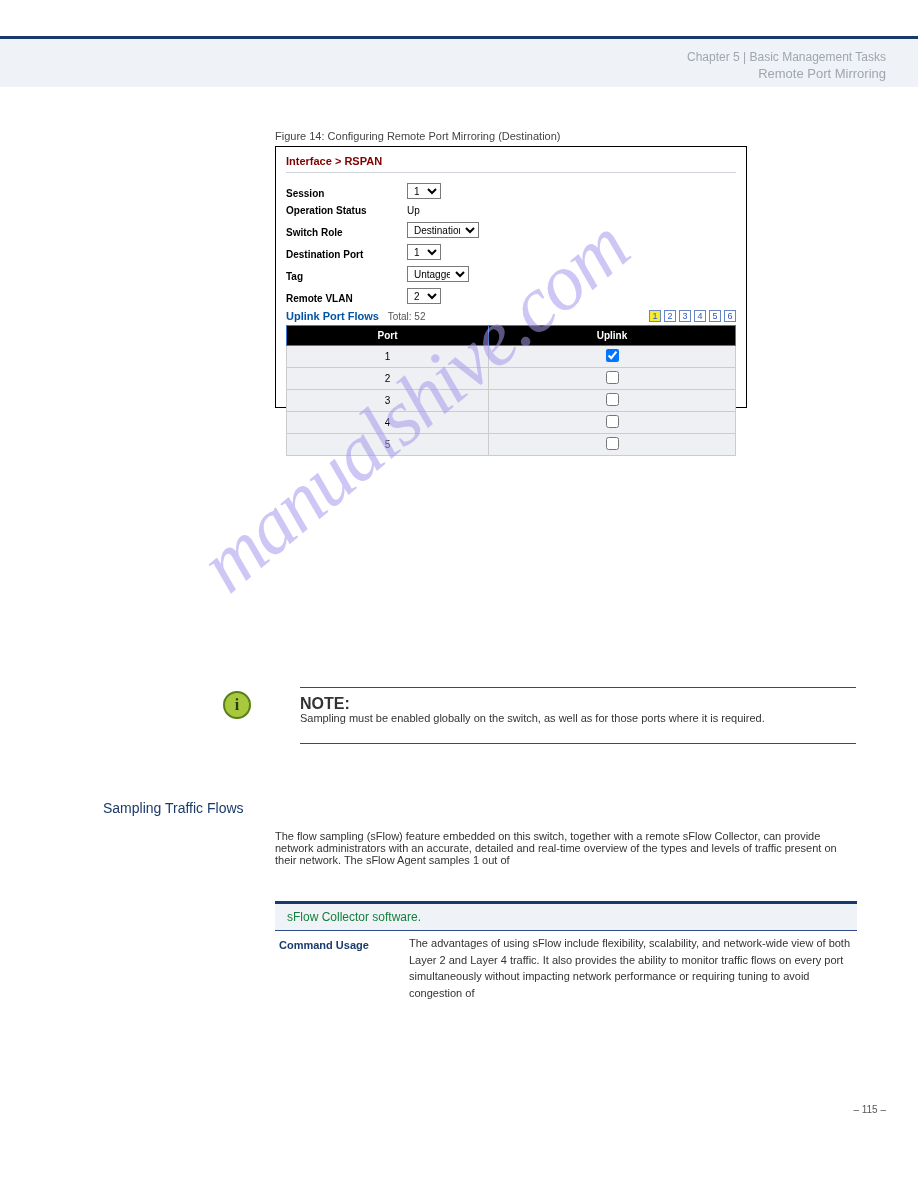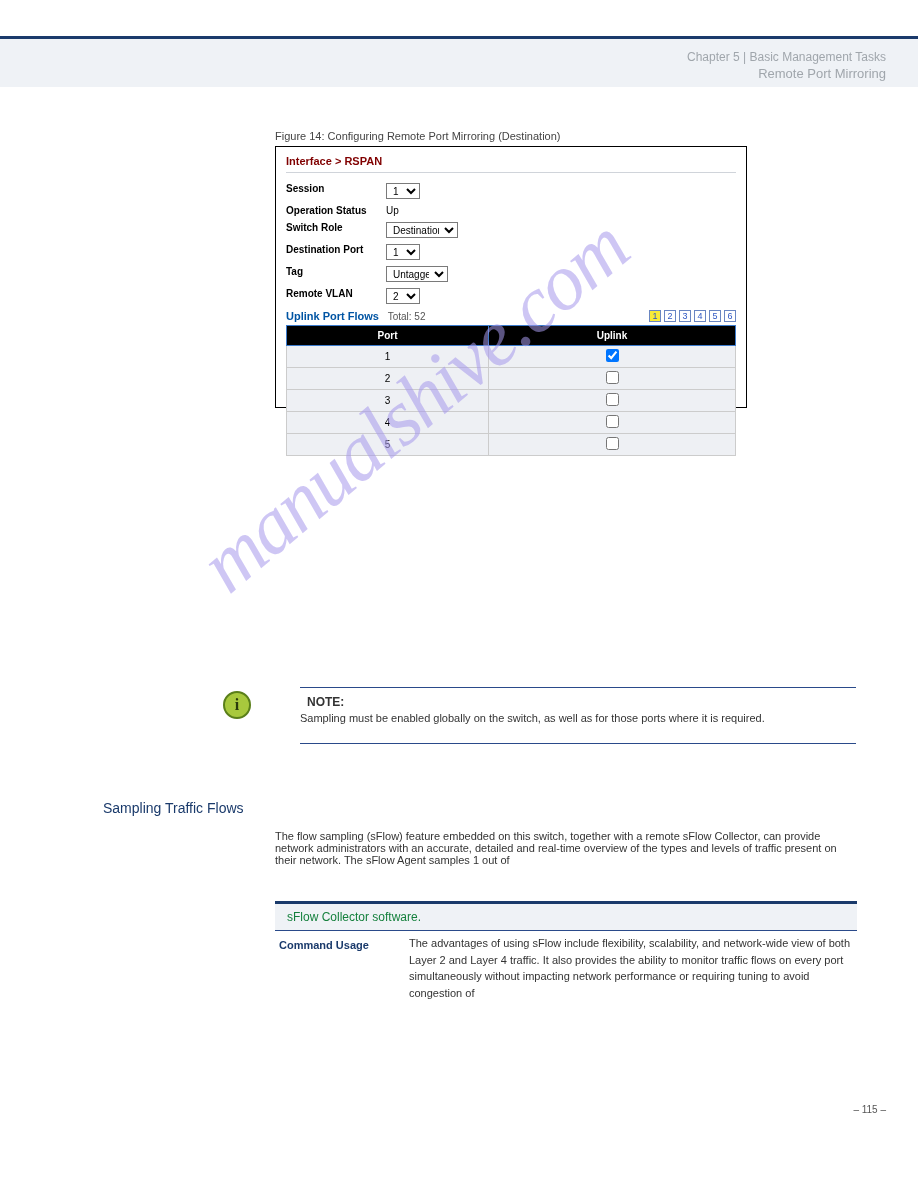--- a/index.html
+++ b/index.html
@@ -67,22 +67,23 @@
   padding-bottom: 5px;
 }
 .sc-breadcrumb .gt { color: #800000; }
 .sc-hr {
   border: none;
   border-top: 1px solid #d0d4da;
   margin-bottom: 10px;
 }
 .sc-row {
   display: flex;
-  align-items: flex-start;
+  align-items: flex-end;
   margin-bottom: 6px;
+  gap: 21px;
 }
 .sc-label {
   width: 100px;
   font-weight: bold;
   font-size: 10px;
 }
 .sc-select {
   border: 1px solid #7a7a7a;
   background: #fff;
   font-size: 10px;
@@ -169,24 +170,23 @@
   width: 556px;
   height: 1px;
   background: #2a4a8a;
 }
 .note-hr.t { top: 687px; }
 .note-hr.b { top: 743px; }
 .note-title {
   position: absolute;
   top: 695px;
   left: 300px;
-  font-size: 12px;
+  font-size: 16px;
   font-weight: bold;
   color: #333;
-  margin-left: 7px;
 }
 .note-body {
   position: absolute;
   top: 711px;
   left: 300px;
   width: 556px;
   font-size: 11px;
   color: #333;
   line-height: 1.35;
 }

